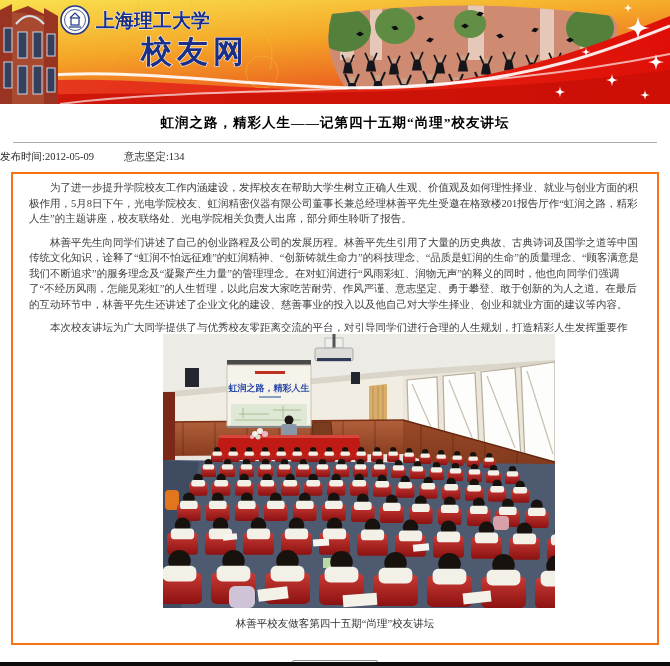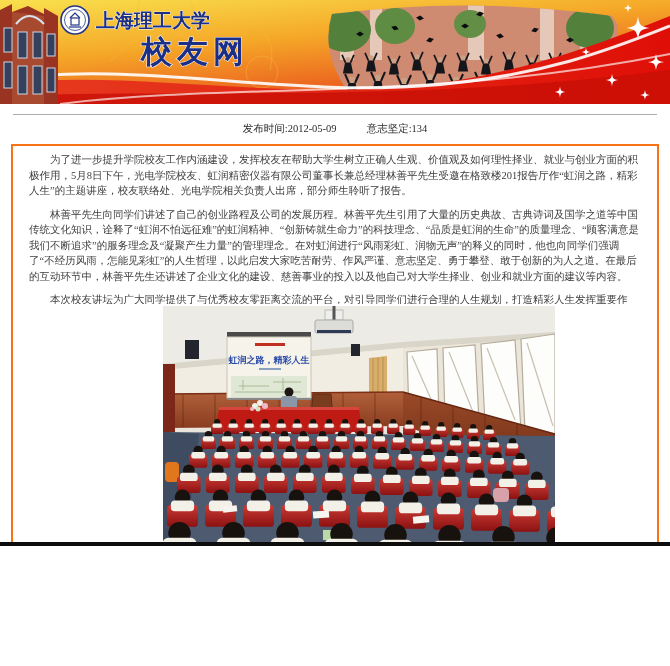--- a/index.html
+++ b/index.html
@@ -1,24 +1,24 @@
 <!DOCTYPE html>
 <html><head>
 <meta charset="utf-8">
 <style>
   html,body{margin:0;padding:0;background:#fff;}
-  .page{position:relative;width:670px;height:546px;background:#fff;overflow:hidden;
+  .page{position:relative;width:670px;height:666px;background:#fff;overflow:hidden;
         font-family:"Liberation Serif","DejaVu Serif",serif;}
   
   .banner{display:block;width:670px;height:104px;}
   
   .title{margin:9px 0 0;text-align:center;font-size:13.5px;font-weight:bold;color:#000;
          letter-spacing:1px;line-height:19px;}
   .rule{border:none;border-top:1px solid #adadad;margin:10px 13px 0;height:0;}
-  .meta{display:flex;justify-content:center;gap:30px;margin-top:7px;font-size:10.5px;color:#2b2b2b;}
+  .meta{display:flex;gap:30px;margin-top:7px;font-size:10.5px;color:#2b2b2b;}
   .meta b{font-weight:normal;}
   
   .content-box{position:relative;margin:8px 11px 15px;height:473px;box-sizing:border-box;
                border:2px solid #f97316;padding:6px 16px 0;background:#fff;}
   .paras{max-height:152px;overflow:hidden;}
   .para{font-size:10.5px;line-height:15.5px;color:#3d3d3d;text-indent:2em;margin:0 0 8px;}
   .photo-wrap{position:absolute;top:160px;left:0;right:0;text-align:center;padding-left:48px;}
   .photo{display:inline-block;width:392px;height:274px;}
   .caption{position:absolute;top:443px;left:0;right:0;text-align:center;
            font-size:10.5px;color:#333;}
@@ -157,20 +157,21 @@
       <circle cx="75" cy="20" r="10.5" fill="none" stroke="#23368c" stroke-width="0.8"></circle>
       <path d="M70,18 L75,13 L80,18" stroke="#23368c" stroke-width="1.2" fill="none"></path>
       <rect x="71" y="18" width="8" height="7" fill="none" stroke="#23368c" stroke-width="1.2"></rect>
       <line x1="69" y1="27" x2="81" y2="27" stroke="#23368c" stroke-width="1.2"></line>
     </g>
 
     <text x="96" y="27" font-size="19" font-weight="bold" fill="#1c2f86" stroke="#ffffff" stroke-width="0.7" paint-order="stroke">上海理工大学</text>
     <text x="141" y="62" font-size="31" font-weight="bold" letter-spacing="5" fill="#1c2f86" stroke="#ffffff" stroke-width="1" paint-order="stroke">校友网</text>
   </svg>
 
+  <h1 class="title">虹润之路，精彩人生——记第四十五期“尚理”校友讲坛</h1>
   <hr class="rule">
   <div class="meta">
     <span><b>发布时间:</b><b>2012-05-09</b></span>
     <span><b>意志坚定:</b><b>134</b></span>
   </div>
 
   <div class="content-box">
     <div class="paras">
       <p class="para">为了进一步提升学院校友工作内涵建设，发挥校友在帮助大学生树立正确人生观、价值观及如何理性择业、就业与创业方面的积极作用，5月8日下午，光电学院校友、虹润精密仪器有限公司董事长兼总经理林善平先生受邀在格致楼201报告厅作“虹润之路，精彩人生”的主题讲座，校友联络处、光电学院相关负责人出席，部分师生聆听了报告。</p>
       <p class="para">林善平先生向同学们讲述了自己的创业路程及公司的发展历程。林善平先生引用了大量的历史典故、古典诗词及国学之道等中国传统文化知识，诠释了“虹润不怕远征难”的虹润精神、“创新铸就生命力”的科技理念、“品质是虹润的生命”的质量理念、“顾客满意是我们不断追求”的服务理念及“凝聚产生力量”的管理理念。在对虹润进行“风雨彩虹、润物无声”的释义的同时，他也向同学们强调了“不经历风雨，怎能见彩虹”的人生哲理，以此启发大家吃苦耐劳、作风严谨、意志坚定、勇于攀登、敢于创新的为人之道。在最后的互动环节中，林善平先生还讲述了企业文化的建设、慈善事业的投入以及他自己对大学生择业、创业和就业方面的建议等内容。</p>
@@ -387,20 +388,21 @@
         </g>
         <g fill="#f4f1e9">
           <rect x="95" y="254" width="30" height="12" transform="rotate(-7 110 260)"></rect>
           <rect x="180" y="260" width="34" height="12" transform="rotate(-4 197 266)"></rect>
           <rect x="300" y="258" width="28" height="11" transform="rotate(-6 314 263)"></rect>
         </g>
         <rect x="66" y="252" width="26" height="22" rx="6" fill="#cfc3d8"></rect>
       </svg>
     </div>
 
+    <div class="caption">林善平校友做客第四十五期“尚理”校友讲坛</div>
   </div>
 
   <div class="close-row">
     <button type="button" class="close-btn">
       <span class="close-dot"></span>
       <span>的虹润精神</span>
     </button>
   </div>
 
   <div class="bottom-bar"></div>

